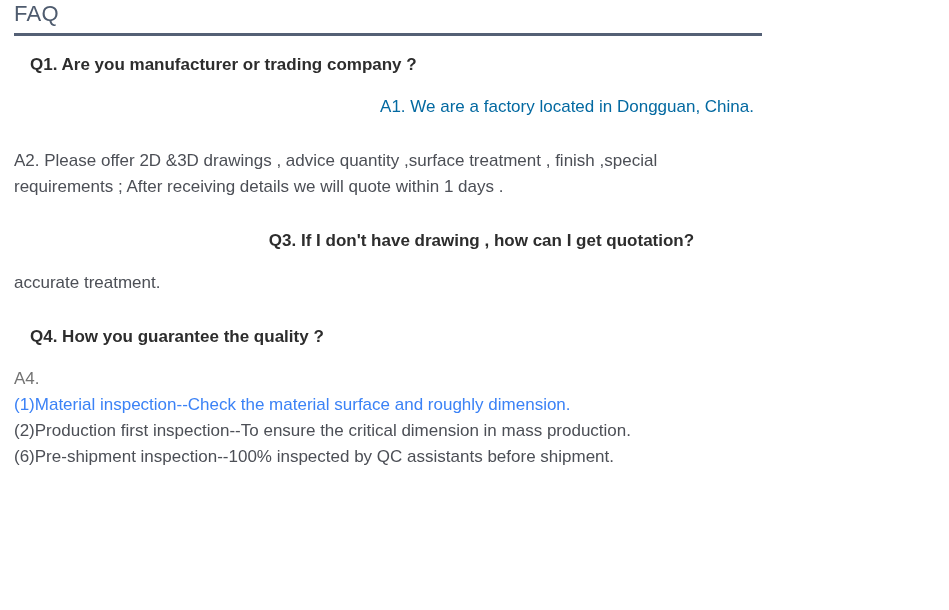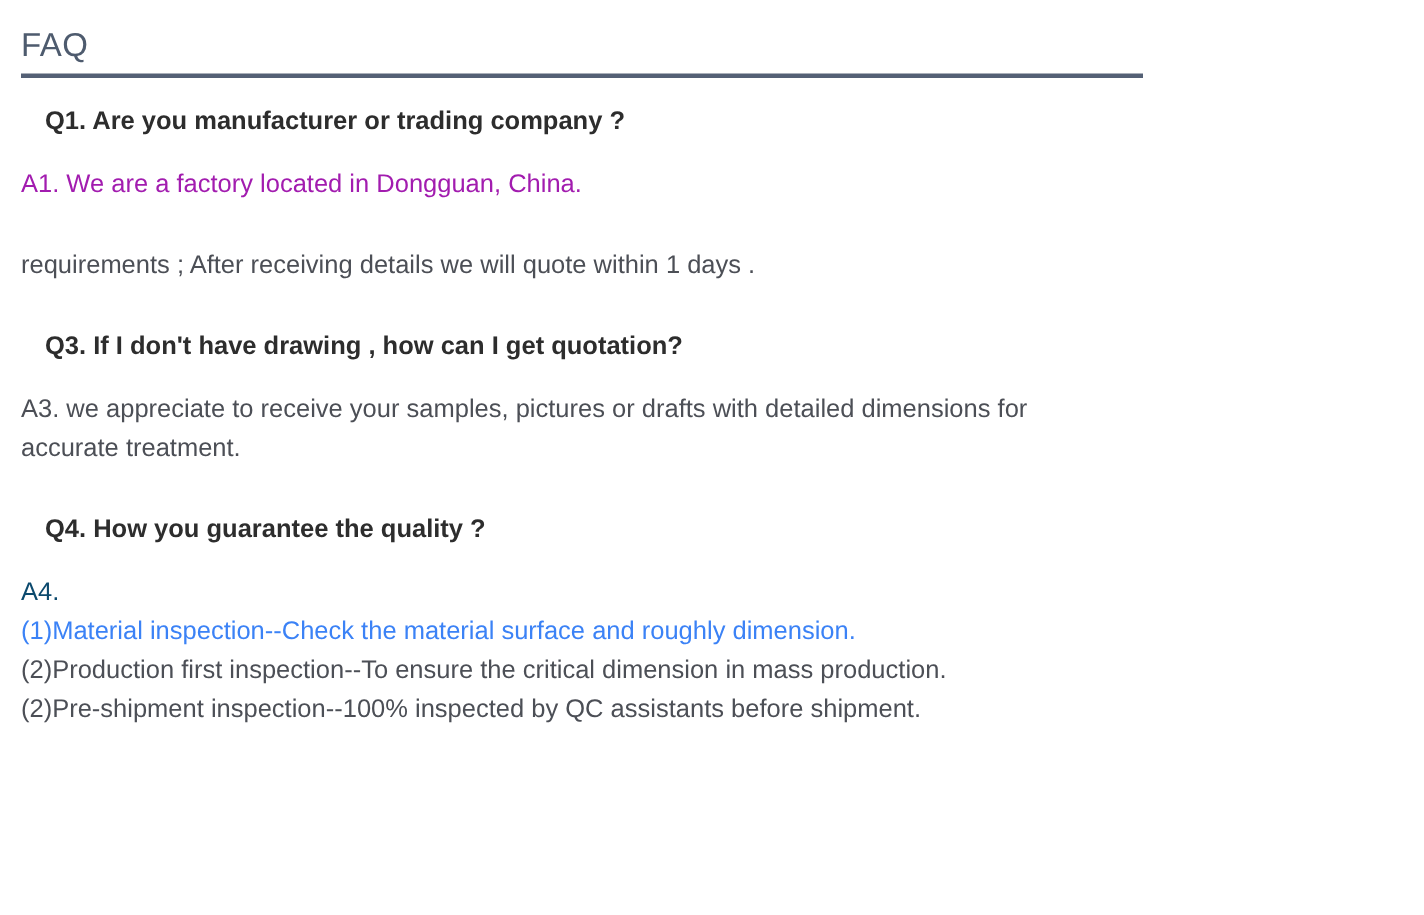--- a/index.html
+++ b/index.html
@@ -8,21 +8,21 @@
     background: #ffffff;
   }
   body {
     width: 949px;
     height: 610px;
     overflow: hidden;
     font-family: "Liberation Sans", "DejaVu Sans", sans-serif;
     -webkit-font-smoothing: antialiased;
   }
   .page {
-    padding: 16px 0 0 14px;
+    padding: 0 0 0 14px;
     box-sizing: border-box;
   }
   .faq-heading {
     font-size: 22px;
     font-weight: 400;
     line-height: 27px;
     margin: 0;
     letter-spacing: 0.3px;
   }
   .heading-divider {
@@ -57,38 +57,38 @@
 <div class="page">
 
   <h1 class="faq-heading" style="color: rgb(78, 91, 110);">FAQ</h1>
 
   <hr class="heading-divider" style="background: rgb(84, 96, 117);">
 
   <div class="faq-list">
 
     <section class="faq-item">
       <h3 class="faq-question" style="color: rgb(45, 45, 45);">Q1. Are you manufacturer or trading company ?</h3>
-      <p class="faq-answer-line" style="color: #a21caf;">A1. We are a factory located in Dongguan, China.</p>
+      <p class="faq-answer-line" style="color: #0369a1; text-align: right;">A1. We are a factory located in Dongguan, China.</p>
     </section>
 
     <section class="faq-item">
+      <p class="faq-answer-line" style="color: rgb(76, 79, 86);">A2. Please offer 2D &amp;3D drawings , advice quantity ,surface treatment , finish ,special</p>
       <p class="faq-answer-line" style="color: rgb(76, 79, 86);">requirements ; After receiving details we will quote within 1 days .</p>
     </section>
 
     <section class="faq-item">
-      <h3 class="faq-question" style="color: rgb(45, 45, 45);">Q3. If I don't have drawing , how can I get quotation?</h3>
-      <p class="faq-answer-line" style="color: rgb(76, 79, 86);">A3. we appreciate to receive your samples, pictures or drafts with detailed dimensions for</p>
+      <h3 class="faq-question" style="color: rgb(45, 45, 45); text-align: center;">Q3. If I don't have drawing , how can I get quotation?</h3>
       <p class="faq-answer-line" style="color: rgb(76, 79, 86);">accurate treatment.</p>
     </section>
 
     <section class="faq-item">
       <h3 class="faq-question" style="color: rgb(45, 45, 45);">Q4. How you guarantee the quality ?</h3>
-      <p class="faq-answer-line" style="color: #0c4a6e;">A4.</p>
+      <p class="faq-answer-line" style="color: #737373;">A4.</p>
       <p class="faq-answer-line" style="color: #3b82f6;">(1)Material inspection--Check the material surface and roughly dimension.</p>
       <p class="faq-answer-line" style="color: rgb(76, 79, 86);">(2)Production first inspection--To ensure the critical dimension in mass production.</p>
-      <p class="faq-answer-line" style="color: rgb(76, 79, 86);">(2)Pre-shipment inspection--100% inspected by QC assistants before shipment.</p>
+      <p class="faq-answer-line" style="color: rgb(76, 79, 86);">(6)Pre-shipment inspection--100% inspected by QC assistants before shipment.</p>
     </section>
 
     <section class="faq-item">
     </section>
 
   </div>
 </div>
 
 </body></html>

